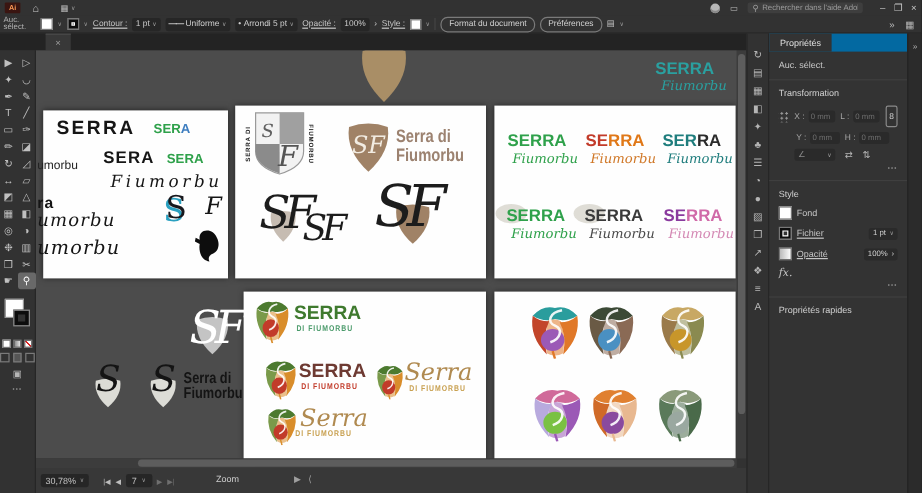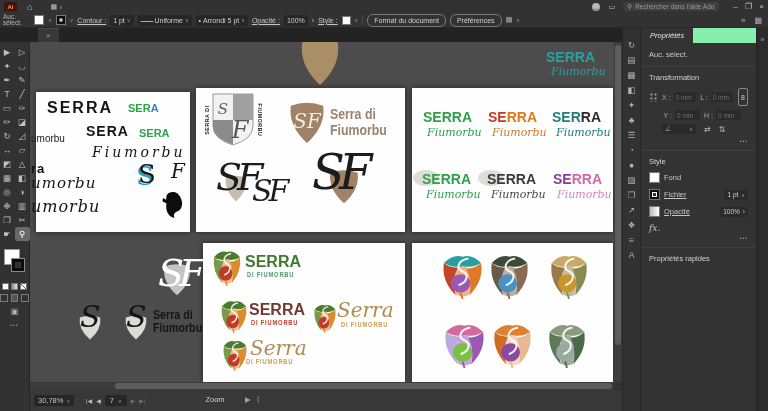--- a/index.html
+++ b/index.html
@@ -90,32 +90,32 @@
 
   
   .statusbar{position:absolute;left:30px;top:390px;width:592px;height:21px;background:#383838;
     font-size:7.5px;color:#c3c3c3;}
   .sb-box{position:absolute;top:5px;height:11px;background:#262626;border-radius:2px;display:flex;
     align-items:center;gap:3px;padding:0 4px;}
   .sb-zoom{left:4px;}
   .sb-nav{position:absolute;left:56px;top:5px;display:flex;align-items:center;gap:4px;height:11px;}
   .sb-nav .dim{color:#6f6f6f;}
   .abox{height:11px;background:#262626;border-radius:2px;display:flex;align-items:center;gap:4px;padding:0 5px;}
-  .sb-tool{position:absolute;left:150px;top:5px;width:70px;text-align:center;color:#cfcfcf;}
+  .sb-tool{position:absolute;left:150px;top:5px;width:70px;color:#cfcfcf;}
   .sb-arr{position:absolute;left:215px;top:5px;display:flex;gap:6px;color:#9f9f9f;}
   .nav-ic{font-size:6px;color:#bdbdbd;}
 
   
   .rail{position:absolute;left:622px;top:28px;width:18px;bottom:0;background:#323232;
     border-left:1px solid #262626;display:flex;flex-direction:column;align-items:center;gap:6.5px;
     padding-top:13px;box-sizing:border-box;}
   .rail span{font-size:8.5px;color:#b5b5b5;line-height:1;}
   .panel{position:absolute;left:640px;top:28px;width:116px;bottom:0;background:#333333;
     border-left:1px solid #262626;box-sizing:border-box;font-size:8px;color:#bdbdbd;}
-  .ptabstrip{height:15px;background:#86efac;display:flex;font-style:italic;}
+  .ptabstrip{height:15px;background:#0369a1;display:flex;}
   .ptab{background:#333333;padding:0 9px;display:flex;align-items:center;font-size:7.5px;color:#e0e0e0;}
   .pbody{padding:7px 8px 0 8px;}
   .psel{font-size:7.5px;color:#c9c9c9;margin-bottom:7px;}
   .pdiv{height:1px;background:#3f3f3f;margin:6px -8px;}
   .ptitle{font-size:7.5px;color:#d2d2d2;margin:3px 0 6px 0;}
   .trow{display:flex;align-items:center;gap:3px;margin-bottom:4px;}
   .refpt{width:10px;height:10px;background-image:radial-gradient(#9a9a9a 0.8px,transparent 1px);
     background-size:4px 4px;background-position:0.5px 0.5px;margin-right:1px;}
   .flabel{font-size:7px;color:#a8a8a8;width:10px;text-align:right;}
   .ffield{width:25px;height:10px;background:#2a2a2a;border-radius:2px;font-size:6.5px;color:#6f6f6f;

